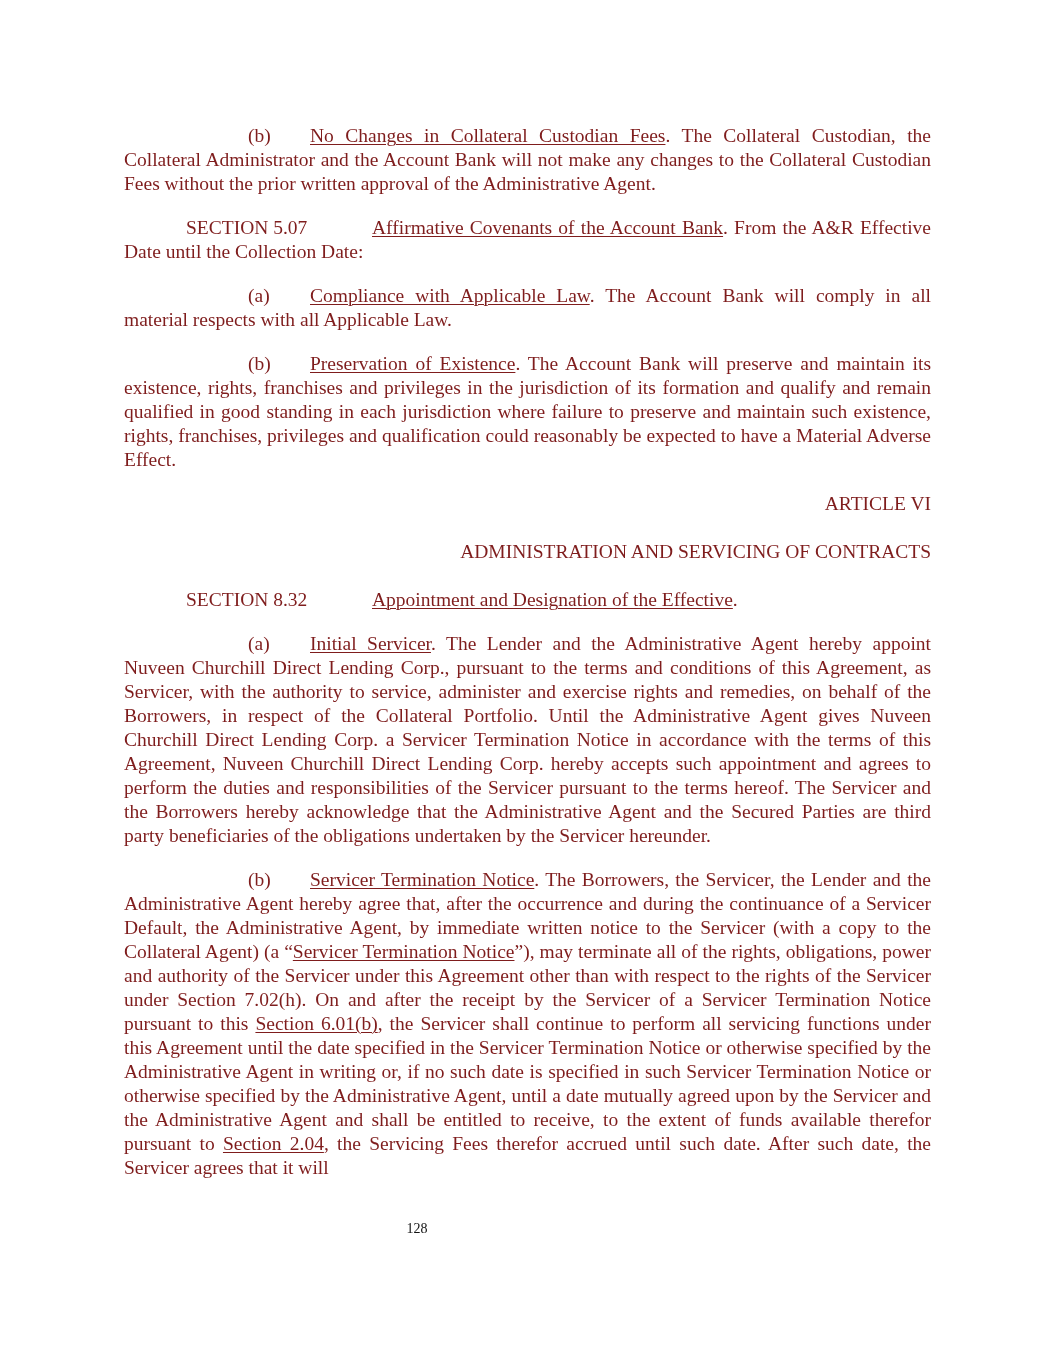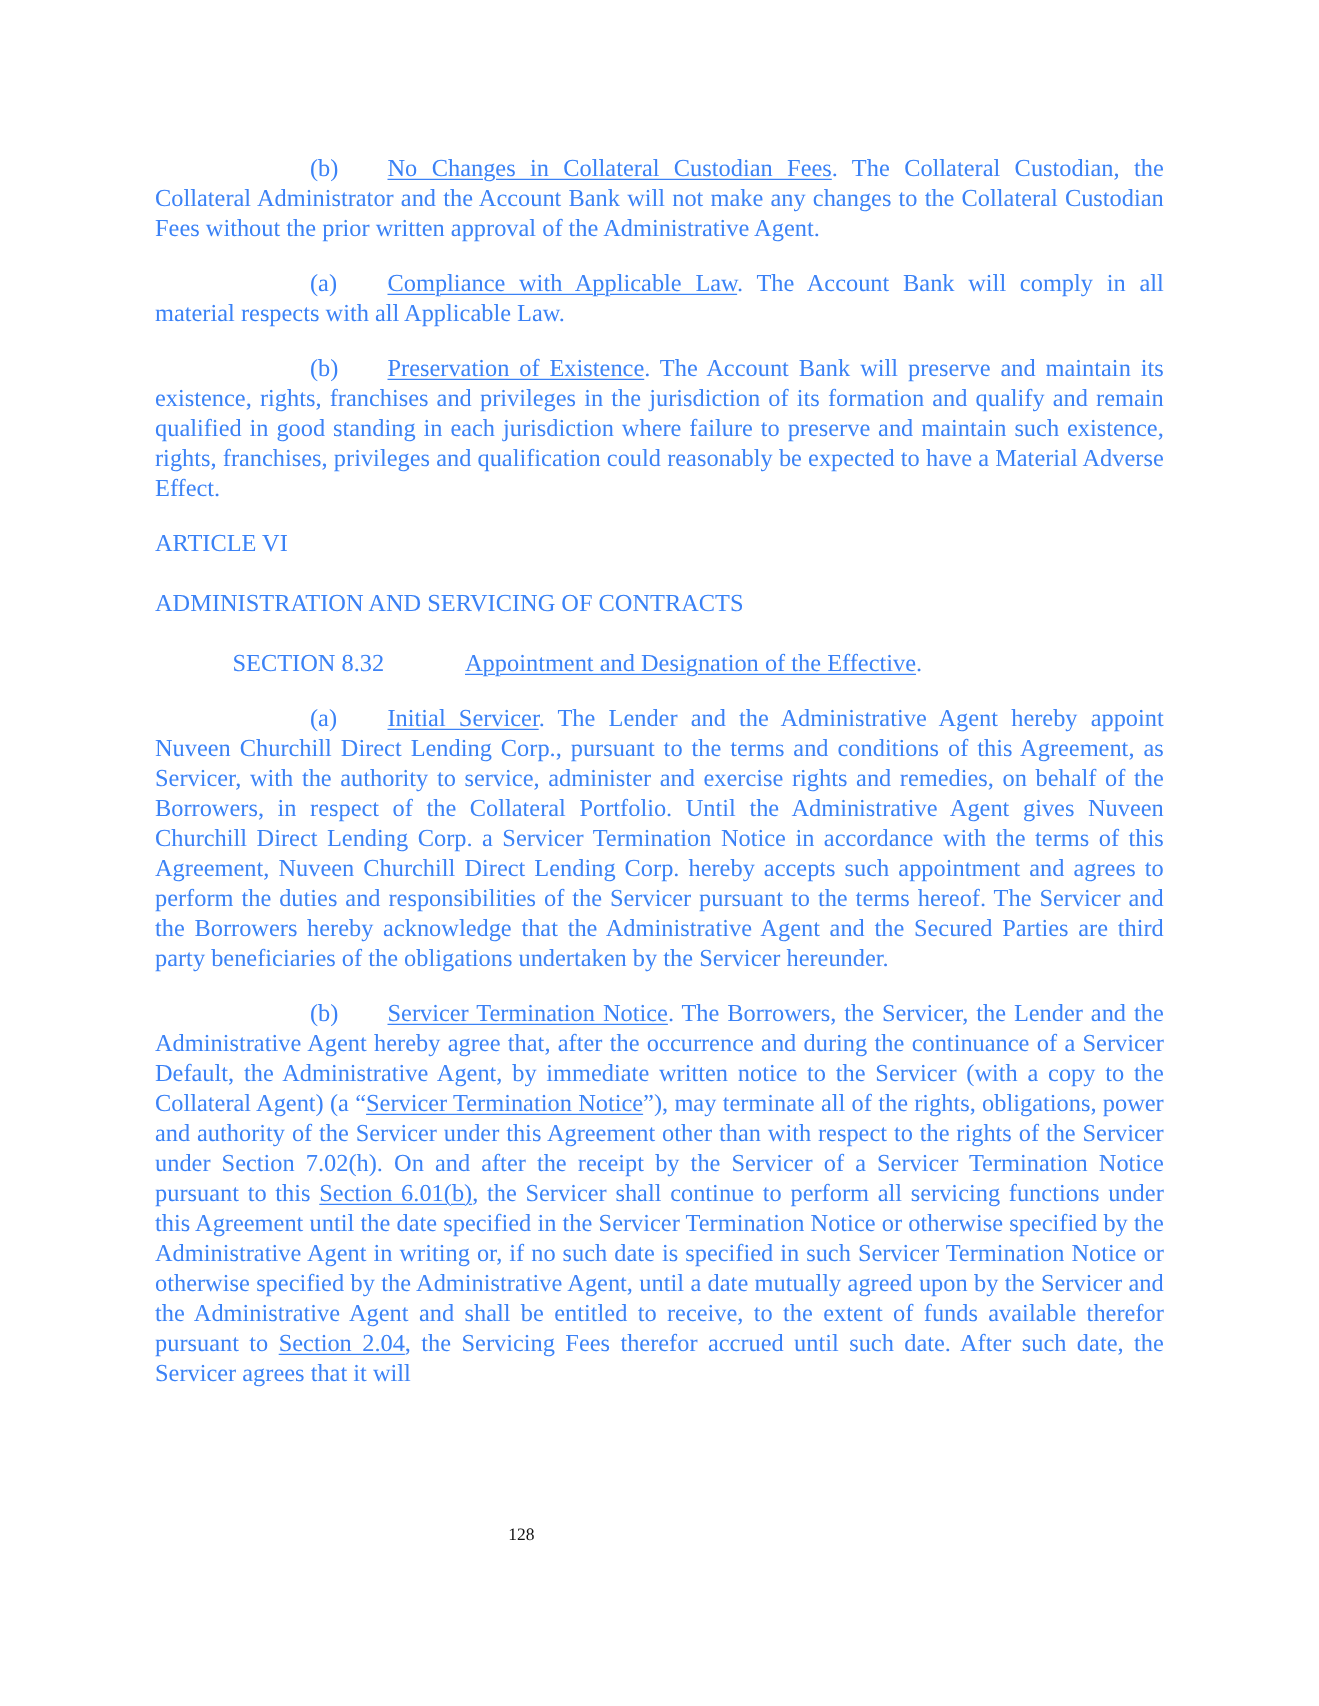--- a/index.html
+++ b/index.html
@@ -1,41 +1,44 @@
 <!DOCTYPE html>
 <html><head>
   <meta charset="utf-8">
   <style>
     html, body { margin: 0; padding: 0; background: #ffffff; }
     body { width: 1055px; height: 1365px; position: relative; overflow: hidden; }
     .page {
       position: absolute; left: 124px; top: 124px; width: 807px;
       font-family: "Liberation Serif", "DejaVu Serif", serif;
-      font-size: 19.5px; line-height: 24px; color: #3b82f6;
+      font-size: 19.5px; line-height: 24px; color: #7f1d1d;
     }
     .para { text-align: justify; margin: 0 0 20px 0; }
     .para .lbl { display: inline-block; width: 62px; margin-left: 124px; }
     .u { text-decoration: underline; text-underline-offset: 2px; text-decoration-thickness: 1px; }
     .section-line { margin: 0 0 20px 0; text-align: justify; }
     .section-line .sec { display: inline-block; width: 186px; margin-left: 62px; }
-    .center { text-align: left; margin: 0 0 24px 0; }
+    .center { text-align: right; margin: 0 0 24px 0; }
     .pageno {
       position: absolute; left: 0; width: 834px; top: 1221px; text-align: center;
       font-family: "Liberation Serif", "DejaVu Serif", serif; font-size: 14px; color: #111;
     }
   </style>
 </head>
 <body>
 
 <div class="page">
 
   <p class="para">
     <span class="lbl">(b)</span><span class="u">No Changes in Collateral Custodian Fees</span><span>.  The Collateral Custodian, the Collateral Administrator and the Account Bank will not make any changes to the Collateral Custodian Fees without the prior written approval of the Administrative Agent.</span>
   </p>
 
+  <p class="section-line">
+    <span class="sec">SECTION 5.07</span><span class="u">Affirmative Covenants of the Account Bank</span><span>.  From the A&amp;R Effective Date until the Collection Date:</span>
+  </p>
 
   <p class="para">
     <span class="lbl">(a)</span><span class="u">Compliance with Applicable Law</span><span>.  The Account Bank will comply in all material respects with all Applicable Law.</span>
   </p>
 
   <p class="para">
     <span class="lbl">(b)</span><span class="u">Preservation of Existence</span><span>.  The Account Bank will preserve and maintain its existence, rights, franchises and privileges in the jurisdiction of its formation and qualify and remain qualified in good standing in each jurisdiction where failure to preserve and maintain such existence, rights, franchises, privileges and qualification could reasonably be expected to have a Material Adverse Effect.</span>
   </p>
 
   <p class="center">ARTICLE VI</p>

